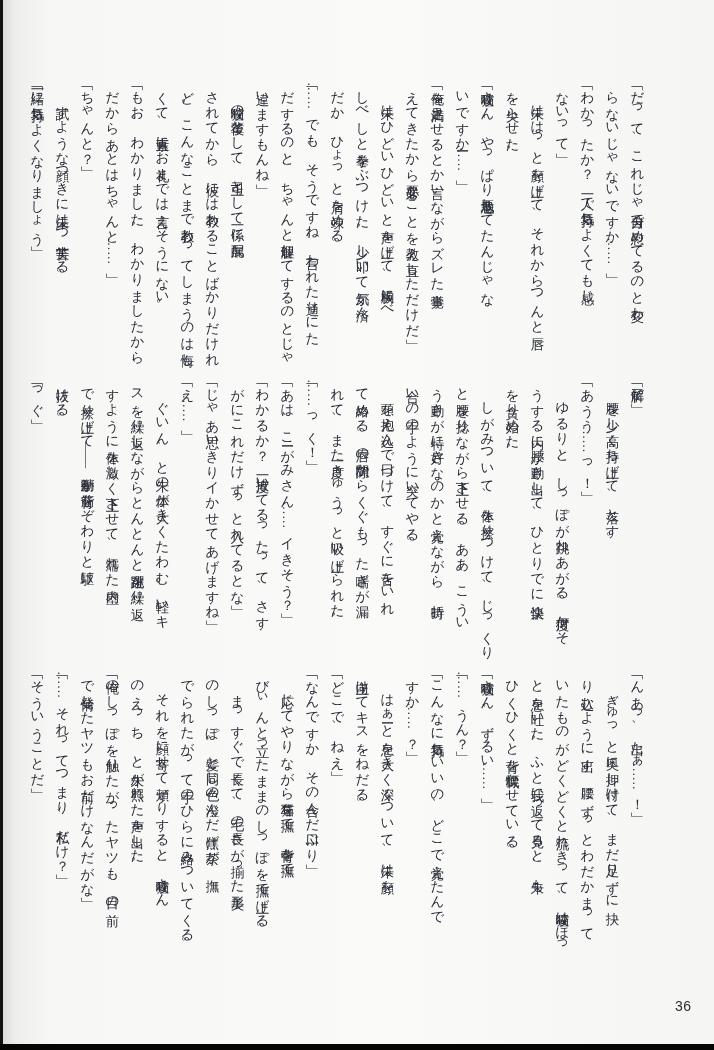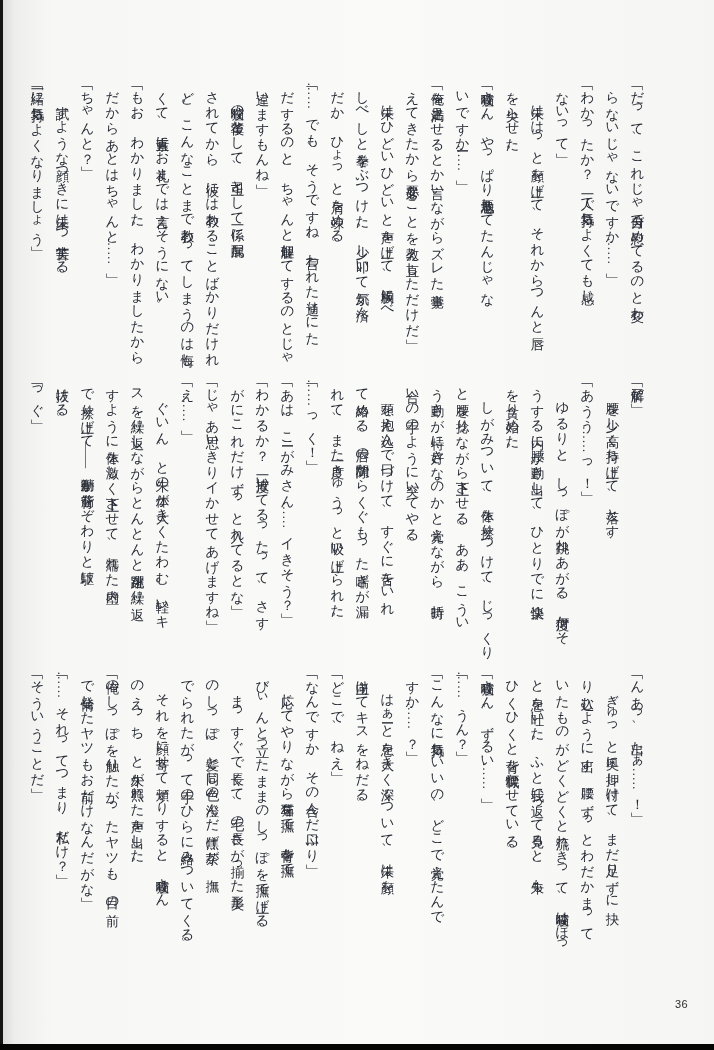--- a/index.html
+++ b/index.html
@@ -24,21 +24,21 @@
     font-size:13.5px;color:#282c36;letter-spacing:0.1px;
     overflow:visible;
   }
   .band p.tcol{margin:0;padding:0;line-height:25px;white-space:nowrap;}
   .band1{top:82px;}
   .band2{top:379px;}
   .band3{top:671px;}
   .page-num{
     position:absolute;left:672px;top:998px;
     font-family:"Liberation Sans","DejaVu Sans",sans-serif;
-    font-size:11px;color:#2d2d2d;letter-spacing:0.5px;
+    font-size:14px;color:#2d2d2d;letter-spacing:0.5px;
   }
 </style>
 </head>
 <body>
 
 <div>
   <div class="paper">
     <div class="band band1">
         <p class="tcol">「だって、これじゃ自分で慰めてるのと変わ</p>
         <p class="tcol">らないじゃないですか……」</p>

